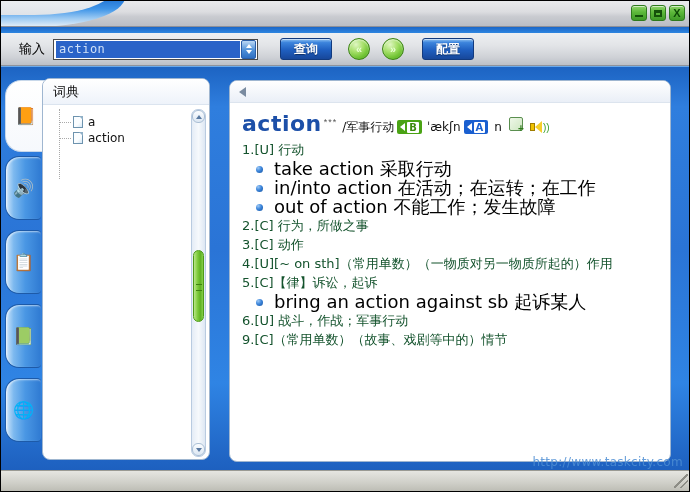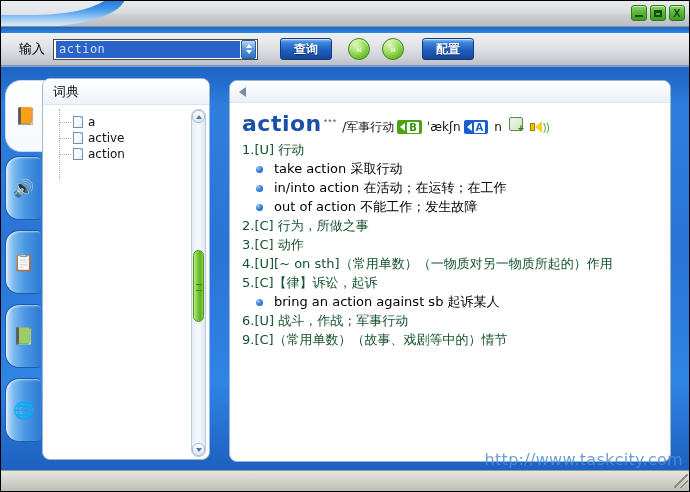--- a/index.html
+++ b/index.html
@@ -263,34 +263,34 @@
   .ico-spk .bx{ width:5px;height:8px;background:#f0c200;border:1px solid #a07d00; }
   .ico-spk .cn{ width:0;height:0;border-top:6px solid transparent;border-bottom:6px solid transparent;border-right:7px solid #f5cf2a; }
   .ico-spk .wv{ font-size:10px; color:#3aa02a; margin-left:1px; }
 
   .defs{ margin-top:4px; }
   .def-line{
     font-size:13px; color:#14532d; line-height:19px; white-space:nowrap;
     font-family:"DejaVu Sans","Liberation Sans",sans-serif;
   }
   .sub-line{
-    font-size:13px; color:#000; line-height:19px; padding-left:32px;
+    font-size:18px; color:#000; line-height:19px; padding-left:32px;
     position:relative; white-space:nowrap;
     font-family:"DejaVu Sans","Liberation Sans",sans-serif;
   }
   .sub-line:before{
     content:""; position:absolute; left:14px; top:7px; width:7px; height:7px;
     border-radius:50%;
     background:radial-gradient(circle at 32% 28%,#9ec9f5 0%,#3d86db 45%,#14529f 100%);
   }
 
   
   .watermark{
     position:absolute; right:8px; bottom:3px;
-    font-size:16px; color:#4f8fd4; opacity:.85;
+    font-size:12px; color:#4f8fd4; opacity:.85;
     font-family:"DejaVu Sans","Liberation Sans",sans-serif;
     letter-spacing:.3px; pointer-events:none;
   }
   .statusbar{
     position:absolute; left:0; bottom:0; width:690px; height:21px;
     background:linear-gradient(to bottom,#e6e6e1,#cfcfc8 60%,#bdbdb5);
     border-top:1px solid #9a9a93;
   }
   .grip{
     position:absolute; right:3px; bottom:3px; width:14px; height:14px;
@@ -357,24 +357,20 @@
         <span class="side-ico">🌐</span>
       </div>
     </div>
 
     <div class="listpanel">
       <div class="list-head">词典</div>
       <div class="tree">
         <div class="tree-item">
           <span class="doc-ico"></span>
           <span>a</span>
-        </div>
-        <div class="tree-item">
-          <span class="doc-ico"></span>
-          <span>active</span>
         </div>
         <div class="tree-item">
           <span class="doc-ico"></span>
           <span>action</span>
         </div>
       </div>
 
       <div class="l-scroll">
         <div class="sc-btn sc-up">
             <i></i>

